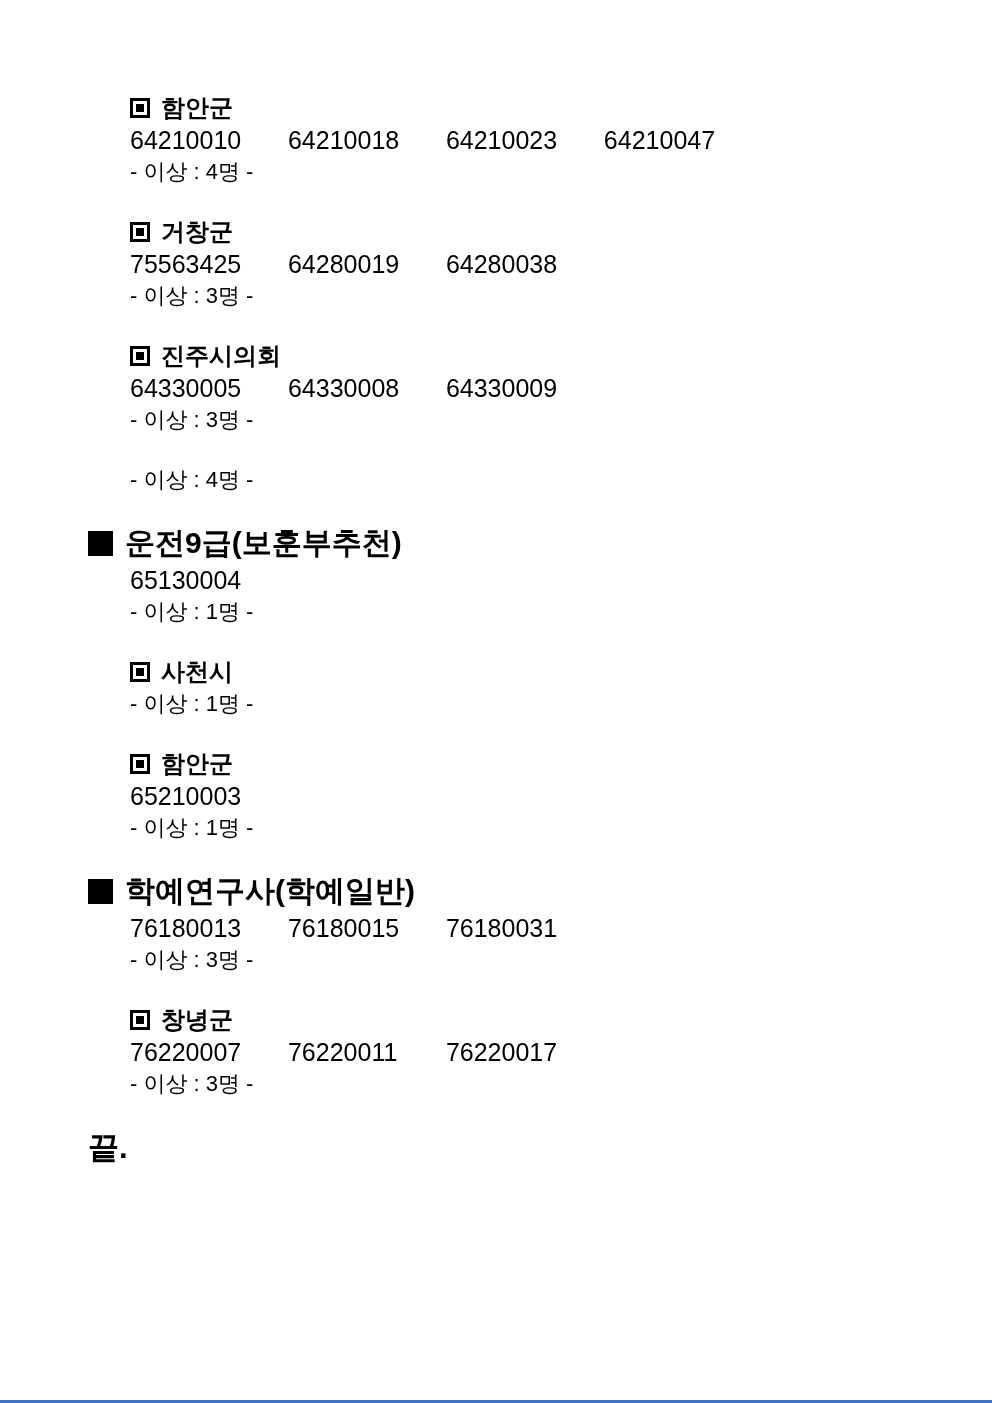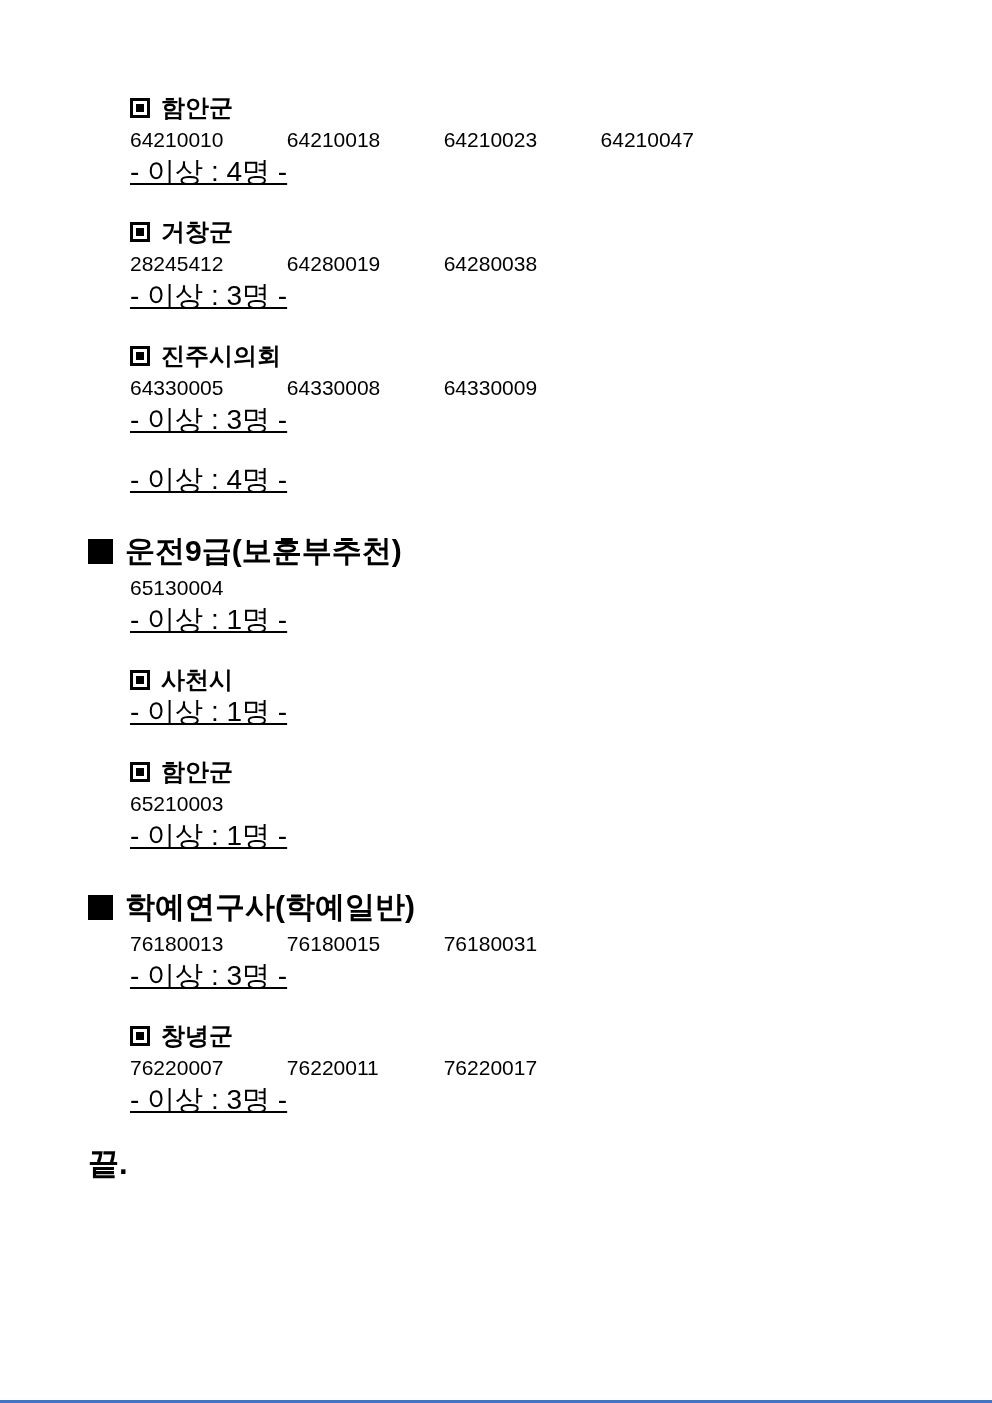--- a/index.html
+++ b/index.html
@@ -28,34 +28,33 @@
     border: 3px solid #000;
     display: flex; align-items: center; justify-content: center;
     flex: 0 0 auto;
   }
   .sq-boxed::after {
     content: ""; display: block;
     width: 8px; height: 8px; background: #000;
   }
   .num-row {
     height: 32px; line-height: 32px;
-    font-size: 21px;
+    font-size: 25px;
     white-space: nowrap;
   }
   .num { display: inline-block; width: 151px; }
   .count-line {
     height: 32px; line-height: 32px;
-    font-size: 28px;
-    text-decoration: underline;
+    font-size: 22px;
   }
   
   .main-header {
     display: flex; align-items: center; gap: 12px;
     height: 38px;
-    margin: 36px 0 2px 88px;
+    margin: 28px 0 2px 88px;
     font-size: 30px; font-weight: bold;
   }
   .sq-filled {
     width: 25px; height: 25px; background: #000;
     flex: 0 0 auto;
   }
   .end-mark {
     margin: 13px 0 0 88px;
     font-size: 31px; font-weight: bold;
     line-height: 40px;
@@ -86,21 +85,21 @@
       </div>
       <div class="count-line">- 이상 : 4명 -</div>
     </div>
 
     <div class="group">
       <div class="group-header">
         <span class="sq-boxed"></span>
         <span>거창군</span>
       </div>
       <div class="num-row">
-        <span class="num">28245412</span>
+        <span class="num">75563425</span>
         <span class="num">64280019</span>
         <span class="num">64280038</span>
       </div>
       <div class="count-line">- 이상 : 3명 -</div>
     </div>
 
     <div class="group">
       <div class="group-header">
         <span class="sq-boxed"></span>
         <span>진주시의회</span>

